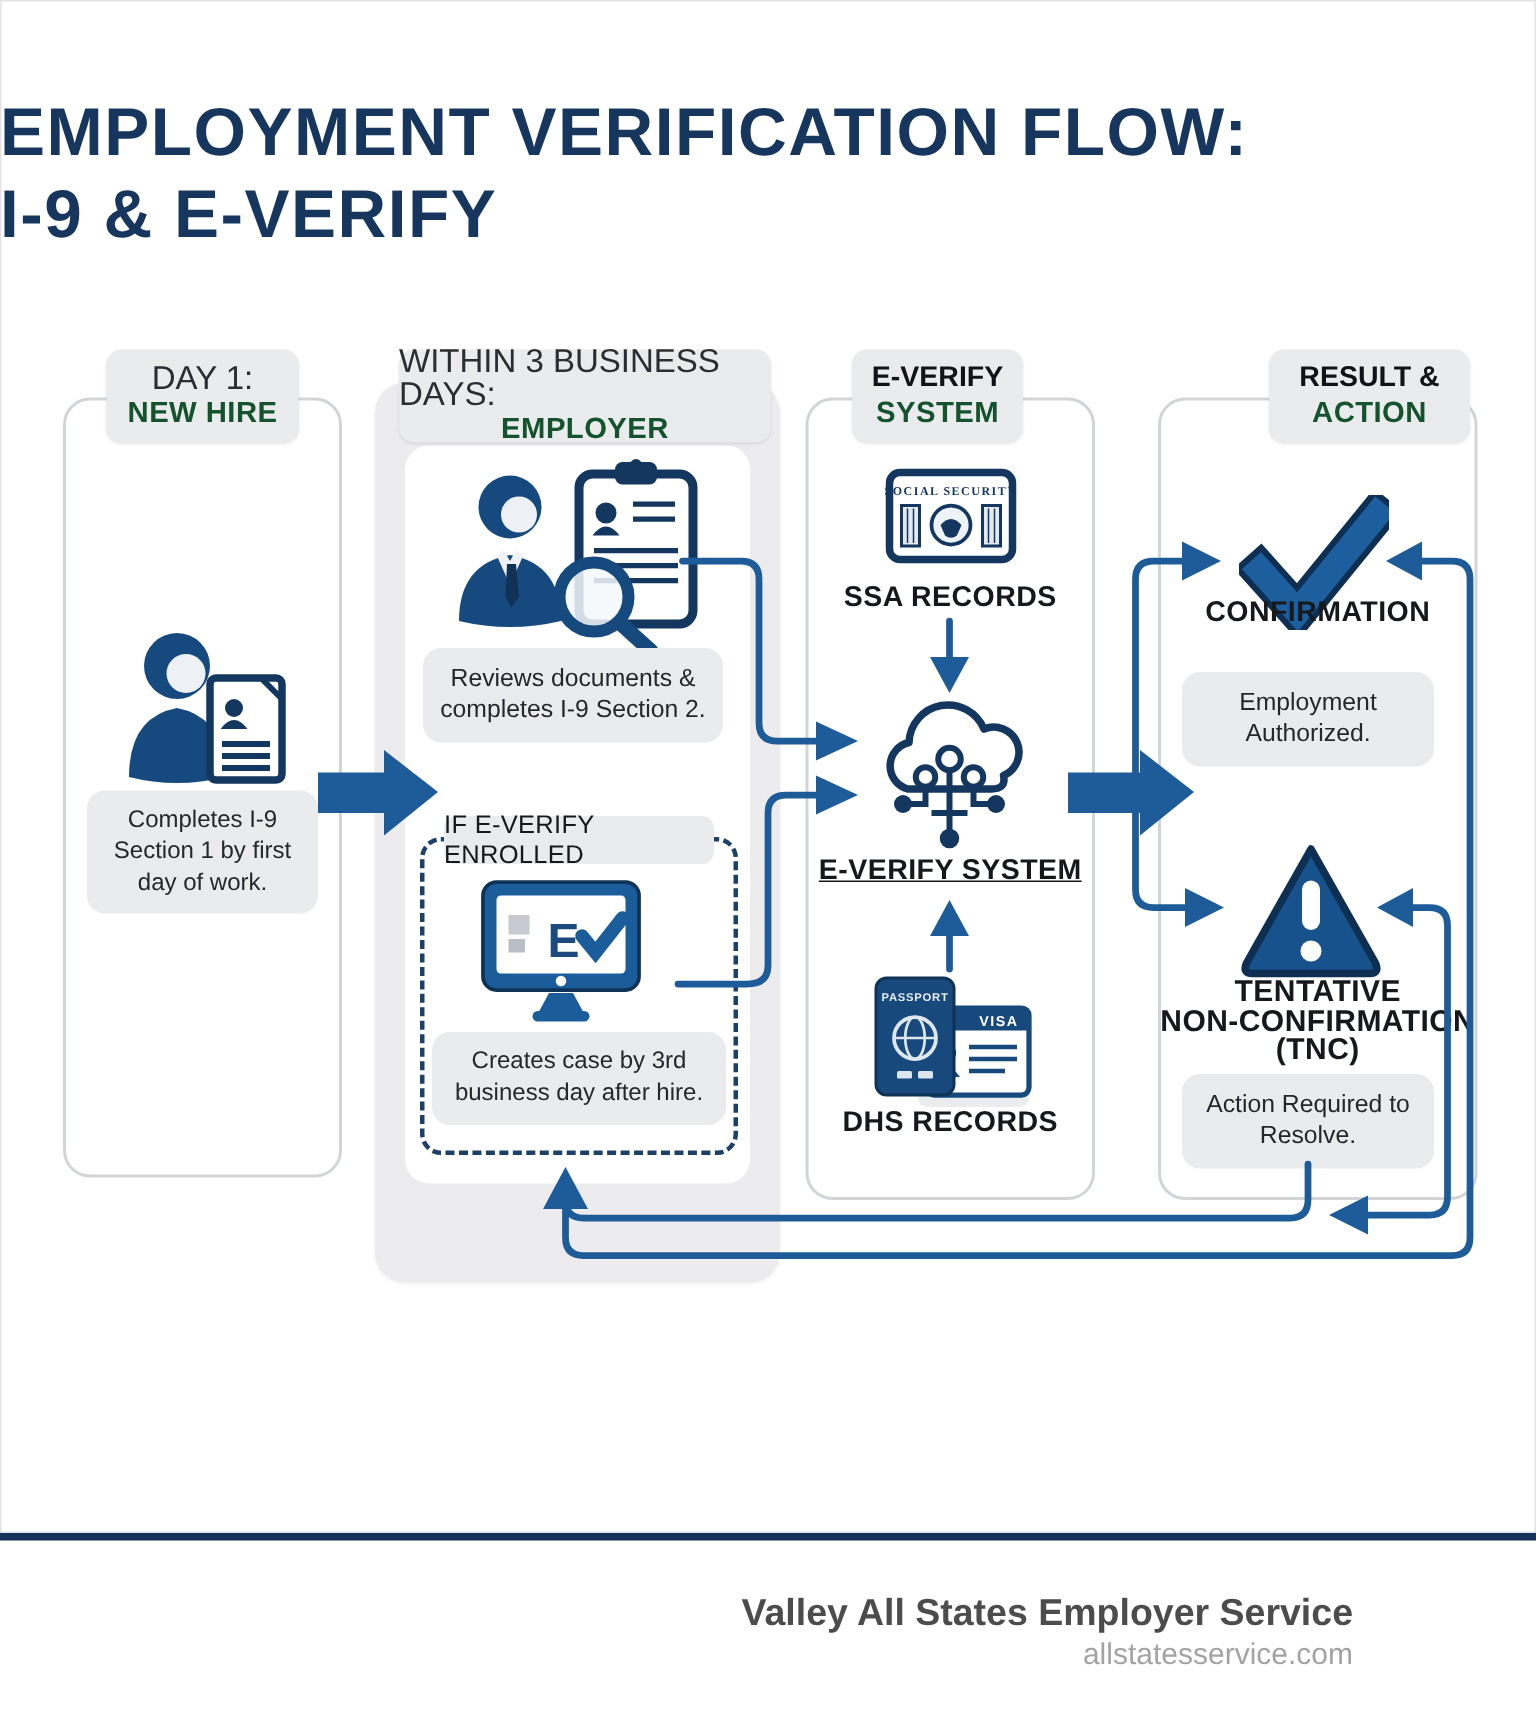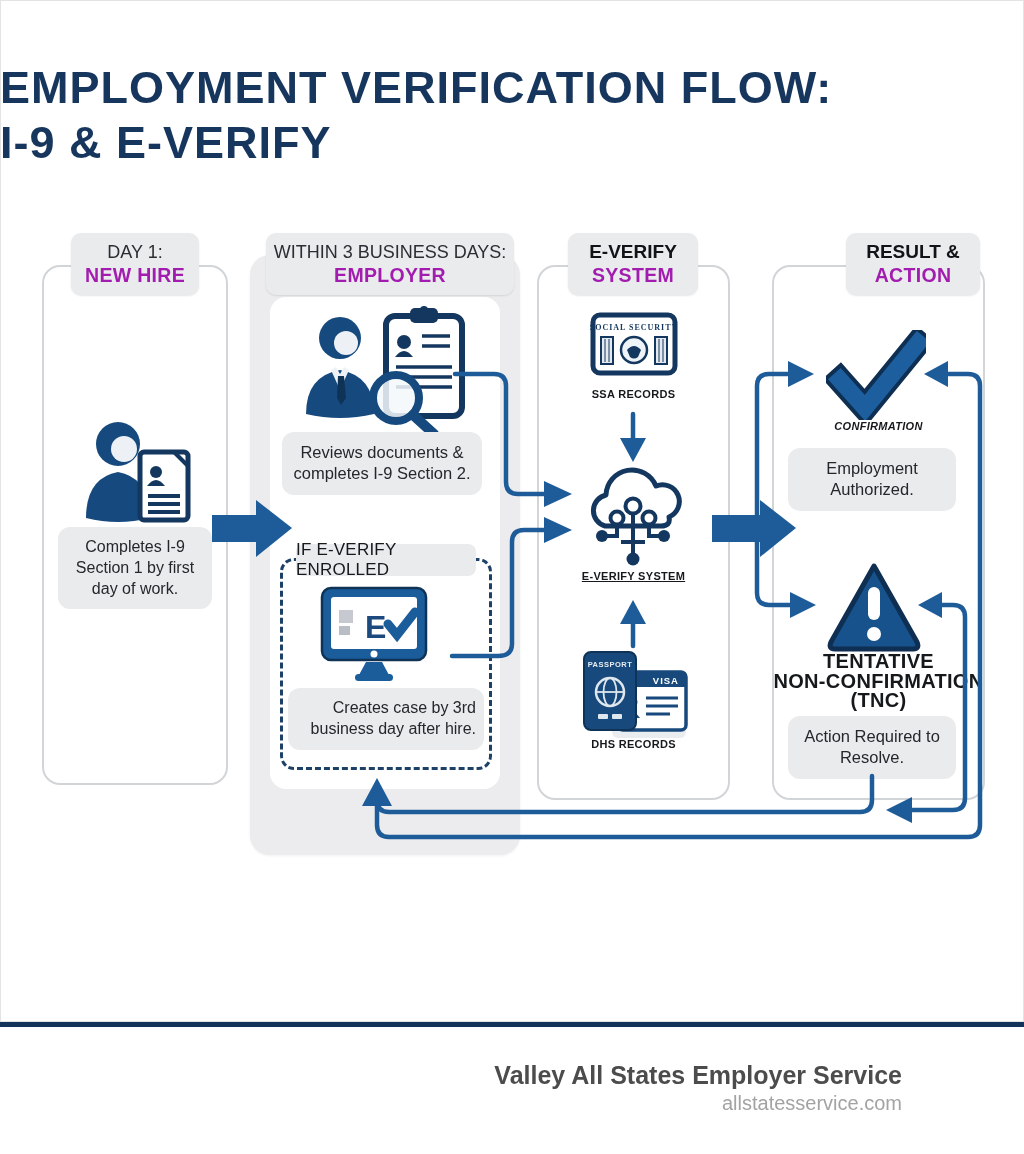--- a/index.html
+++ b/index.html
@@ -11,27 +11,27 @@
   
   #title{position:absolute;left:0;top:60px;width:1024px;text-align:left;z-index:2;}
   #title .line{font-size:45px;font-weight:bold;color:#17365d;letter-spacing:1px;line-height:55px;}
   
   .panel{position:absolute;background:#ffffff;border:2px solid #d2d5d8;border-radius:18px;box-sizing:border-box;z-index:1;}
   #panel-employer{position:absolute;background:#ececee;border-radius:20px;z-index:1;box-shadow:0 1px 3px rgba(0,0,0,.06);}
   #panel-employer-inner{position:absolute;background:#ffffff;border-radius:16px;z-index:1;}
   
   .badge{position:absolute;background:#e9ebed;border-radius:10px;display:flex;flex-direction:column;
          align-items:center;justify-content:center;z-index:3;box-shadow:0 1px 2px rgba(0,0,0,.10);}
-  .badge .t{font-size:18px;color:#2a2e33;line-height:22px;}
-  .badge .m{font-size:19.5px;font-weight:bold;color:#a21caf;letter-spacing:.3px;line-height:24px;}
+  .badge .t{font-size:22px;color:#2a2e33;line-height:22px;}
+  .badge .m{font-size:19.5px;font-weight:bold;color:#14532d;letter-spacing:.3px;line-height:24px;}
   
   .note{position:absolute;background:#e9ebed;border-radius:12px;padding:10px 8px;font-size:16.5px;
         line-height:1.3;text-align:center;color:#24282c;z-index:2;box-sizing:border-box;}
   
-  .icon-label{position:absolute;text-align:center;font-weight:bold;font-size:11px;color:#16191c;
+  .icon-label{position:absolute;text-align:center;font-weight:bold;font-size:19px;color:#16191c;
         letter-spacing:.3px;z-index:2;}
   .tnc-label{line-height:19.5px;font-size:20px;}
   
   #dashed-box{position:absolute;border:3px dashed #1d4066;border-radius:14px;z-index:2;box-sizing:border-box;}
   #dashed-badge{position:absolute;background:#e9ebed;border-radius:8px;display:flex;align-items:center;
         justify-content:center;font-weight:normal;font-size:17px;color:#15181c;z-index:3;letter-spacing:.2px;}
   .icon{position:absolute;z-index:2;}
   
   #overlay{position:absolute;left:0;top:0;z-index:5;pointer-events:none;}
   
@@ -58,21 +58,21 @@
   <div class="panel" id="panel-result" style="left:772px;top:265px;width:213px;height:535px;"></div>
 
   <div class="badge" style="left:71px;top:233px;width:128px;height:62px;">
     <div class="t">DAY 1:</div>
     <div class="m">NEW HIRE</div>
   </div>
   <div class="badge" style="left:266px;top:233px;width:248px;height:62px;">
     <div class="t">WITHIN 3 BUSINESS DAYS:</div>
     <div class="m">EMPLOYER</div>
   </div>
-  <div class="badge" style="left:568px;top:233px;width:130px;height:62px;">
+  <div class="badge" style="left:568px;top:233px;width:114px;height:62px;">
     <div class="t" style="font-weight:bold;font-size:19px;color:#101317;">E-VERIFY</div>
     <div class="m">SYSTEM</div>
   </div>
   <div class="badge" style="left:846px;top:233px;width:134px;height:62px;">
     <div class="t" style="font-weight:bold;font-size:19px;color:#101317;">RESULT &amp;</div>
     <div class="m">ACTION</div>
   </div>
 
   <svg class="icon" style="left:84px;top:412px;" width="112" height="122" viewBox="0 0 112 122">
     <g>
@@ -121,21 +121,21 @@
     <rect x="4" y="4" width="104" height="72" rx="9" fill="#1b5c9b" stroke="#0f3356" stroke-width="2.5"></rect>
     <rect x="13" y="13" width="86" height="52" rx="3" fill="#ffffff"></rect>
     <rect x="21" y="26" width="14" height="13" fill="#c6cad0"></rect>
     <rect x="21" y="42" width="11" height="9" fill="#b9bec5"></rect>
     <text x="47" y="54" font-size="32" font-weight="bold" fill="#1c4a7e" font-family="Liberation Sans, sans-serif">E</text>
     <path d="M70,40 L79,51 L97,28" stroke="#1b5c9b" stroke-width="9" fill="none" stroke-linecap="round"></path>
     <circle cx="56" cy="70" r="3.5" fill="#ffffff"></circle>
     <polygon points="48,78 64,78 71,91 41,91" fill="#1b5c9b"></polygon>
     <rect x="37" y="90" width="38" height="7" rx="3.5" fill="#1b5c9b"></rect>
   </svg>
-  <div class="note" style="left:288px;top:688px;width:196px;font-size:16px;text-align:right;">Creates case by 3rd business day after hire.</div>
+  <div class="note" style="left:288px;top:688px;width:196px;font-size:16px;">Creates case by 3rd business day after hire.</div>
 
   <svg class="icon" style="left:590px;top:312px;" width="88" height="64" viewBox="0 0 88 64">
     <rect x="3" y="3" width="82" height="58" rx="7" fill="#ffffff" stroke="#14375f" stroke-width="5"></rect>
     <text x="44" y="18" font-size="8" font-weight="bold" fill="#14375f" text-anchor="middle" letter-spacing="1" font-family="Liberation Serif, serif">SOCIAL SECURITY</text>
     <rect x="11" y="25" width="12" height="27" fill="#e3e9ee" stroke="#14375f" stroke-width="2"></rect>
     <path d="M15,27 V50 M19,27 V50" stroke="#14375f" stroke-width="1"></path>
     <rect x="65" y="25" width="12" height="27" fill="#e3e9ee" stroke="#14375f" stroke-width="2"></rect>
     <path d="M69,27 V50 M73,27 V50" stroke="#14375f" stroke-width="1"></path>
     <circle cx="44" cy="38" r="13" fill="#eef3f7" stroke="#14375f" stroke-width="2.5"></circle>
     <path d="M37,38 Q44,30 51,38 L48,45 Q44,48 40,45 Z" fill="#14375f"></path>
@@ -178,21 +178,21 @@
       <rect x="18" y="66" width="10" height="5" rx="1" fill="#dfe7ee"></rect>
       <rect x="32" y="66" width="10" height="5" rx="1" fill="#dfe7ee"></rect>
     </g>
   </svg>
   <div class="icon-label" style="left:537px;top:738px;width:193px;">DHS RECORDS</div>
 
   <svg class="icon" style="left:826px;top:330px;" width="100" height="90" viewBox="0 0 100 90">
     <path d="M14,50 L39,78 L92,13" stroke="#0e2f52" stroke-width="25" fill="none" stroke-linecap="square"></path>
     <path d="M14,50 L39,78 L92,13" stroke="#1d5e9e" stroke-width="17" fill="none" stroke-linecap="square"></path>
   </svg>
-  <div class="icon-label" style="left:772px;top:420px;width:213px;font-style:italic;">CONFIRMATION</div>
+  <div class="icon-label" style="left:772px;top:398px;width:213px;">CONFIRMATION</div>
   <div class="note" style="left:788px;top:448px;width:168px;">Employment Authorized.</div>
 
   <svg class="icon" style="left:826px;top:560px;" width="96" height="92" viewBox="0 0 96 92">
     <path d="M48,6 L91,82 Q94,89 87,89 L9,89 Q2,89 5,82 Z" fill="#17528c" stroke="#0e2f52" stroke-width="5" stroke-linejoin="round"></path>
     <rect x="42" y="27" width="12" height="33" rx="6" fill="#ffffff"></rect>
     <circle cx="48" cy="74" r="7" fill="#ffffff"></circle>
   </svg>
   <div class="icon-label tnc-label" style="left:772px;top:652px;width:213px;">
     <div>TENTATIVE</div>
     <div>NON-CONFIRMATION</div>

